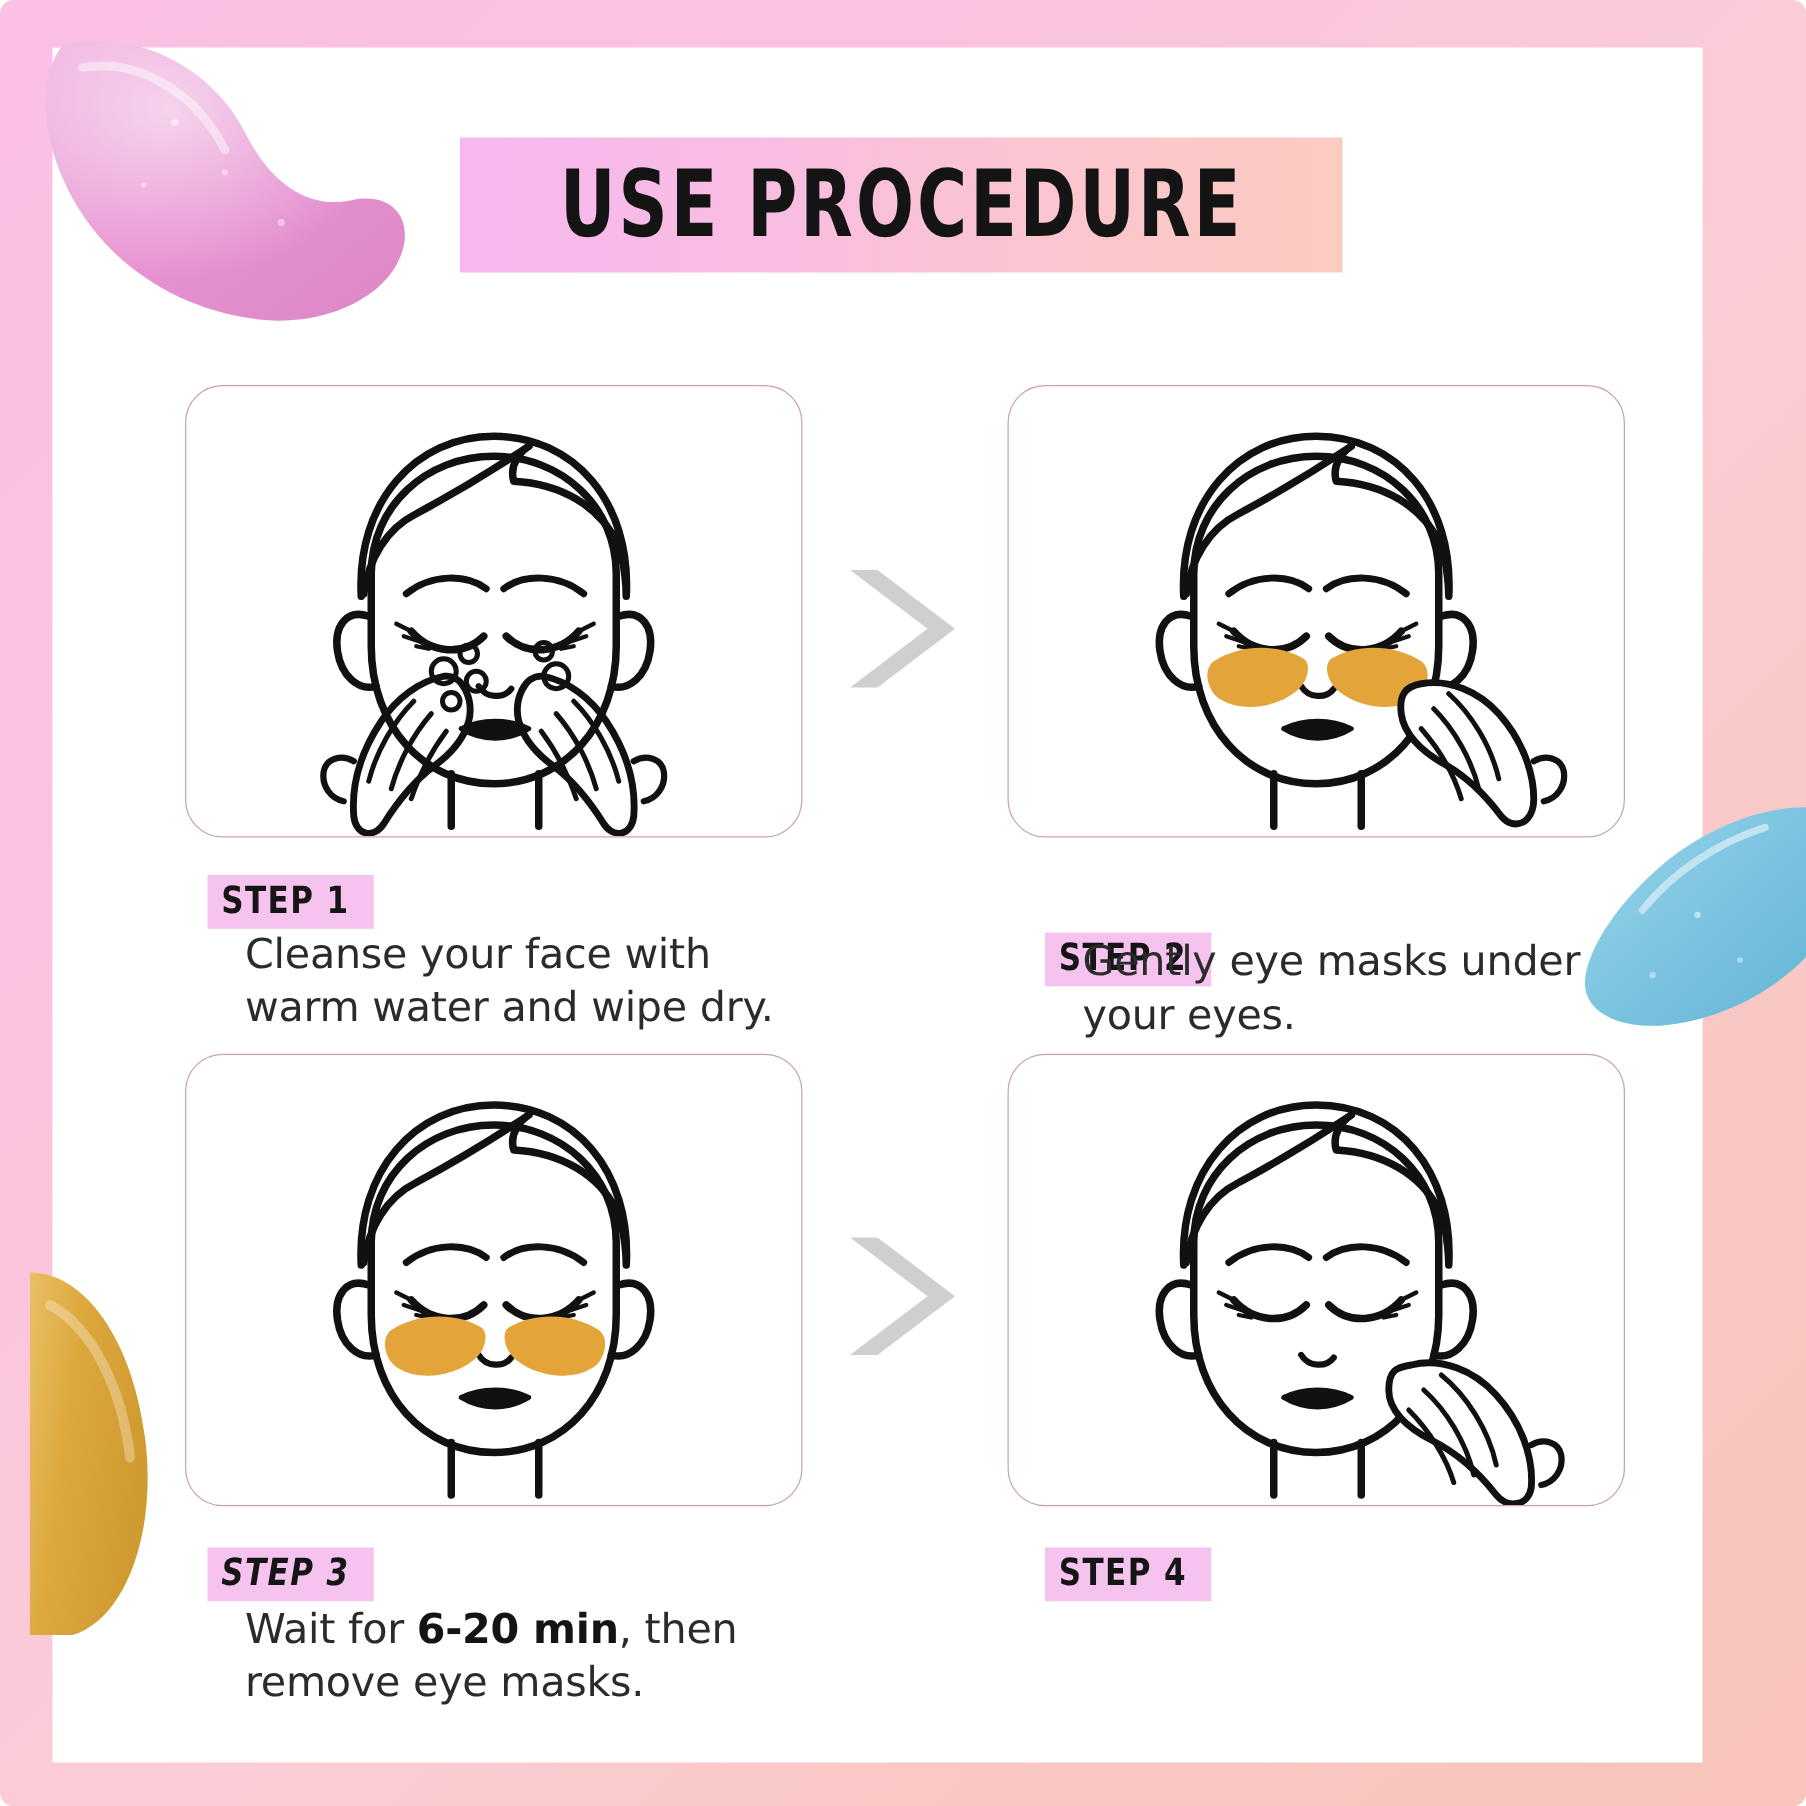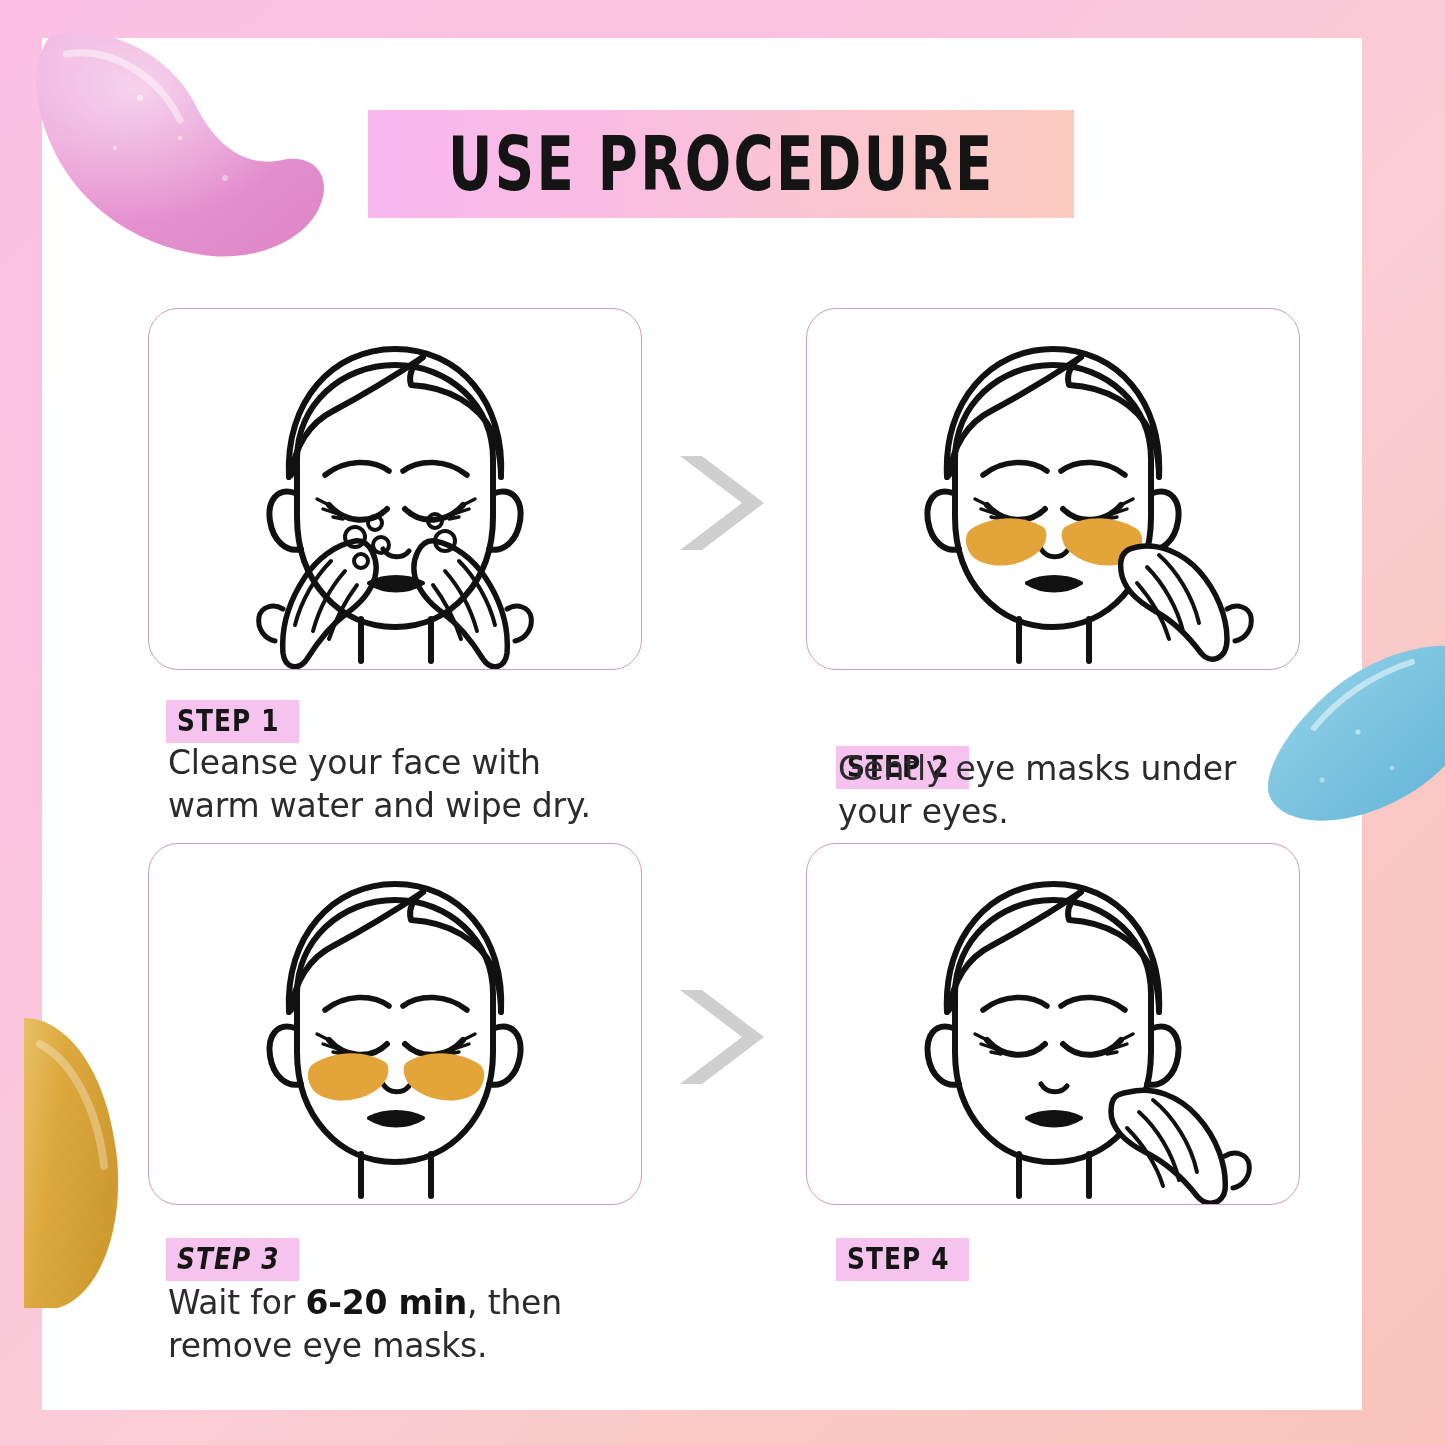--- a/index.html
+++ b/index.html
@@ -6,20 +6,21 @@
   body{
     width:1445px;height:1445px;overflow:hidden;
     font-family:"DejaVu Sans",sans-serif;
     background:#fff;
   }
   
   #poster{
     position:relative;width:1445px;height:1445px;
     background:linear-gradient(135deg,#fbc0e4 0%,#fbc3e0 28%,#fbcdd6 55%,#f9c8c3 78%,#f8c4bb 100%);
     overflow:hidden;
+    border-radius:11px;
   }
   
   #card{
     position:absolute;left:42px;top:38px;width:1320px;height:1372px;
     background:#ffffff;
   }
   
   #title-banner{
     position:absolute;left:368px;top:110px;width:706px;height:108px;
     background:linear-gradient(90deg,#f7b8ef 0%,#f9bde2 35%,#fbc6cf 68%,#fccbc0 100%);
@@ -44,20 +45,21 @@
   .steplabel span{
     font-family:"DejaVu Sans Condensed","Liberation Sans Narrow","Liberation Sans",sans-serif;
     font-weight:700;font-size:30px;letter-spacing:1.2px;color:#151515;
     transform:scaleX(0.92);display:inline-block;transform-origin:left center;white-space:nowrap;
   }
   .desc{
     position:absolute;
     font-family:"DejaVu Sans","Liberation Sans",sans-serif;
     font-size:33px;line-height:1.30;color:#2b2b2b;font-weight:400;
     letter-spacing:-0.2px;
+    margin-left:28px;
   }
   .desc b{font-weight:700;color:#141414;}
   
   .blob{position:absolute;}
 </style>
 </head>
 <body>
 
 <div id="poster">
 

